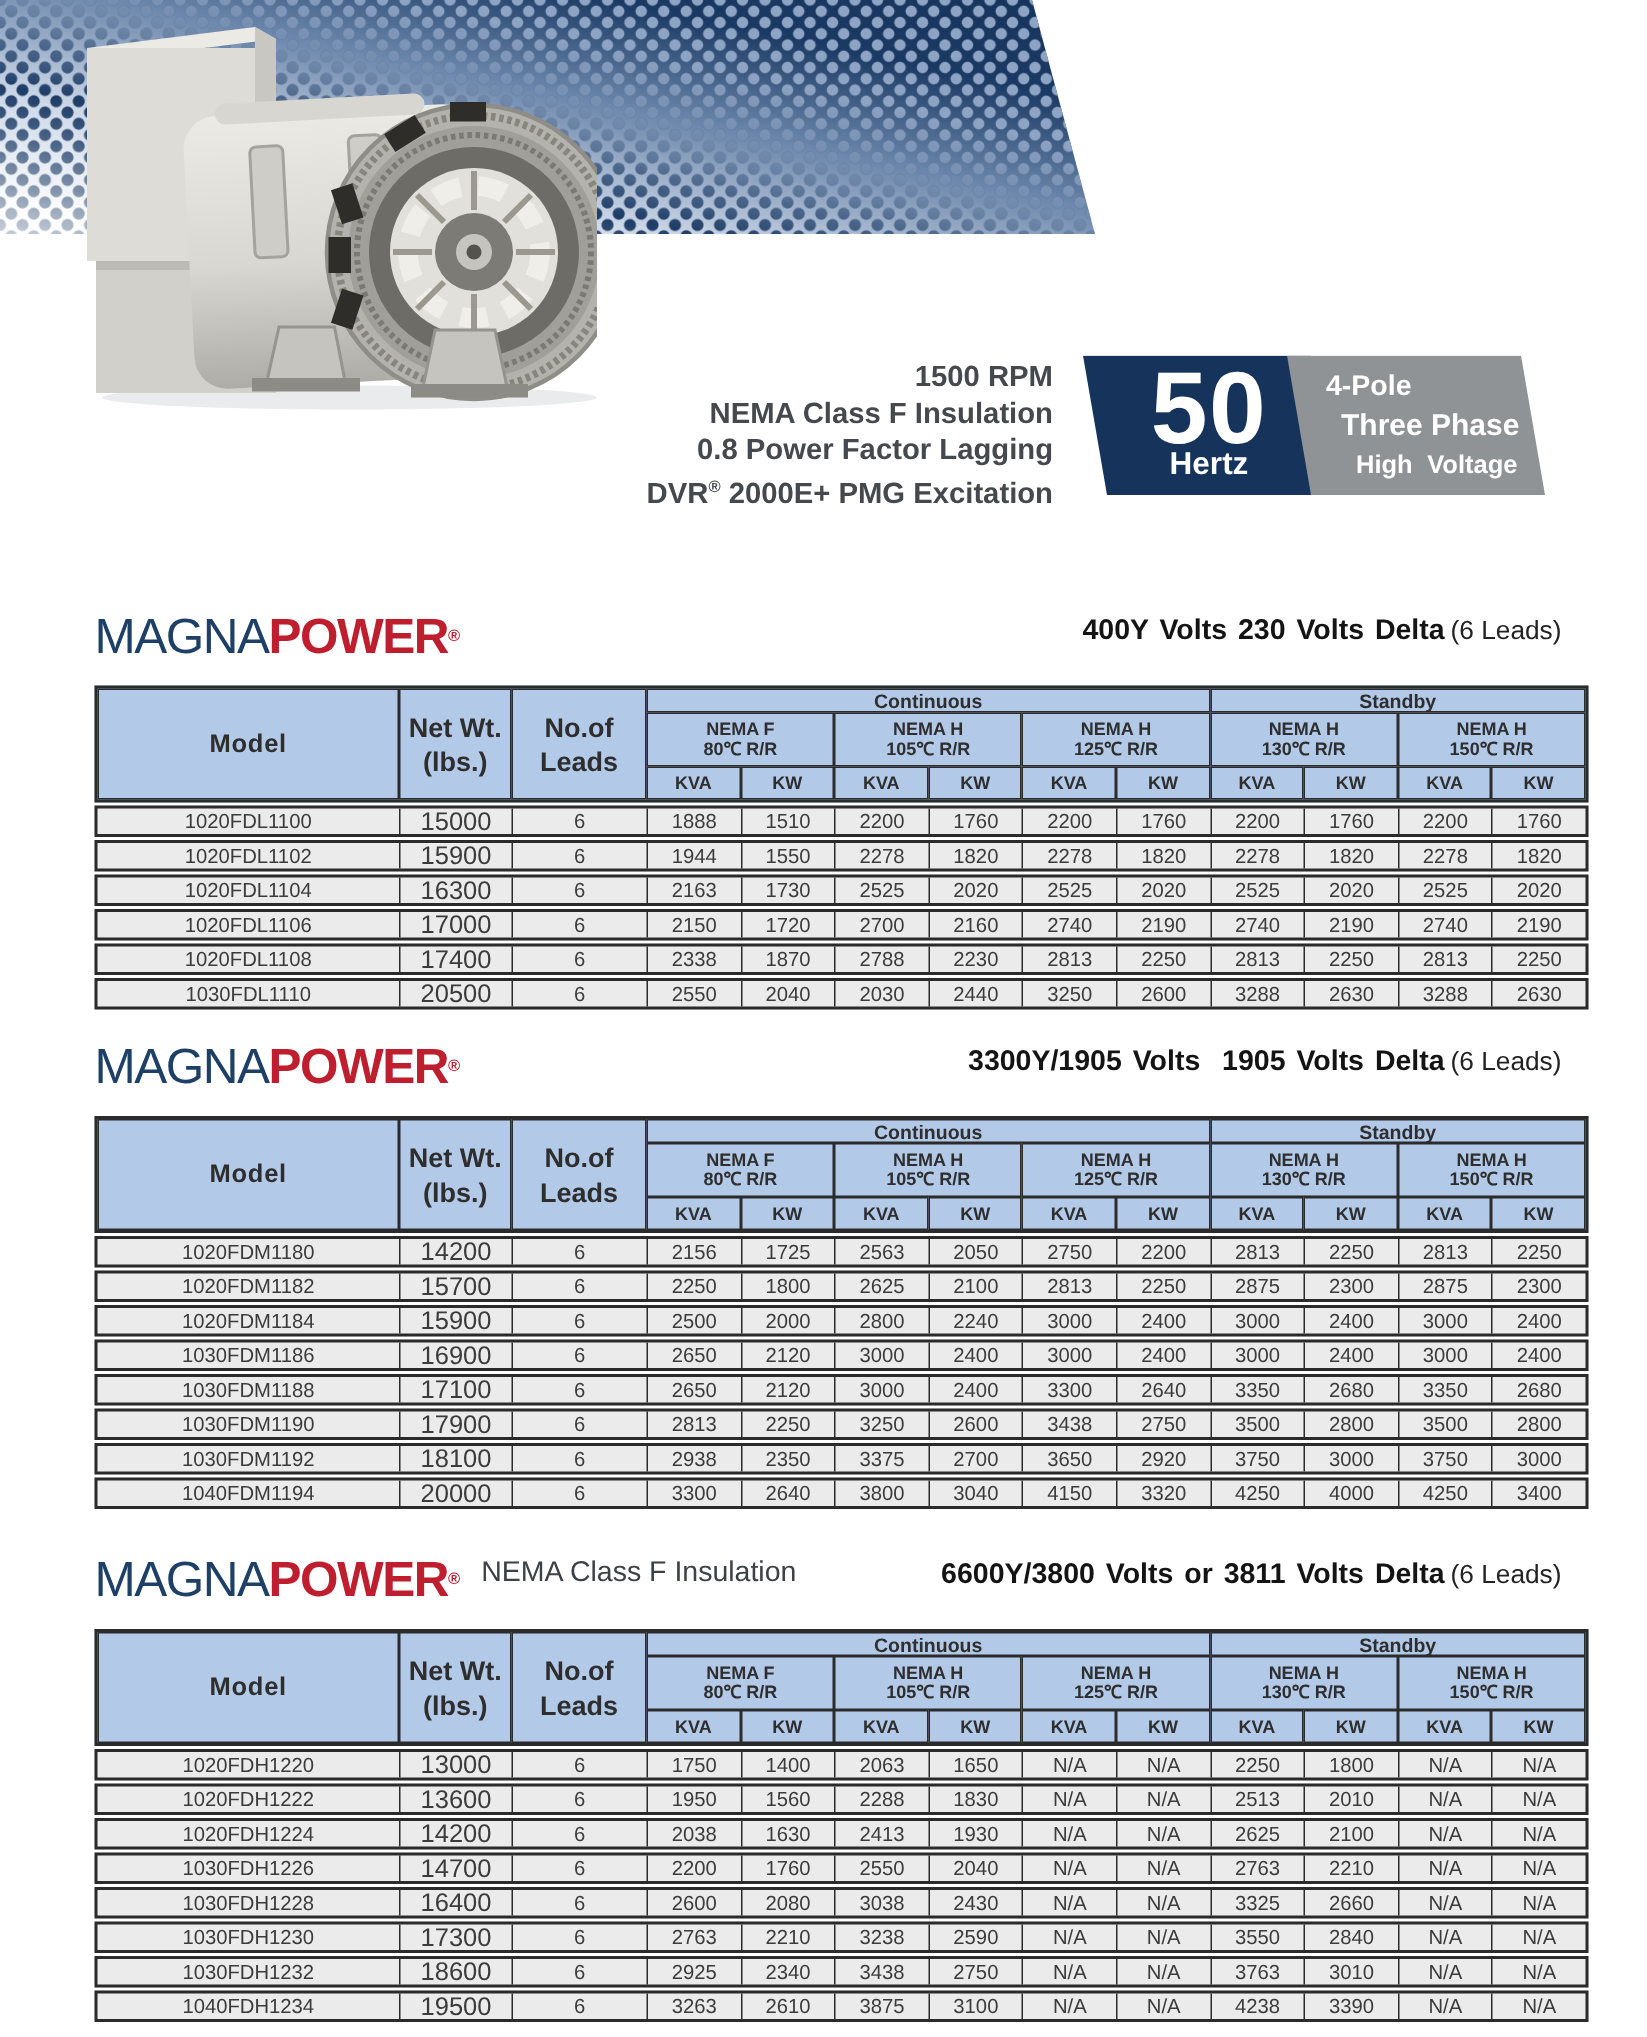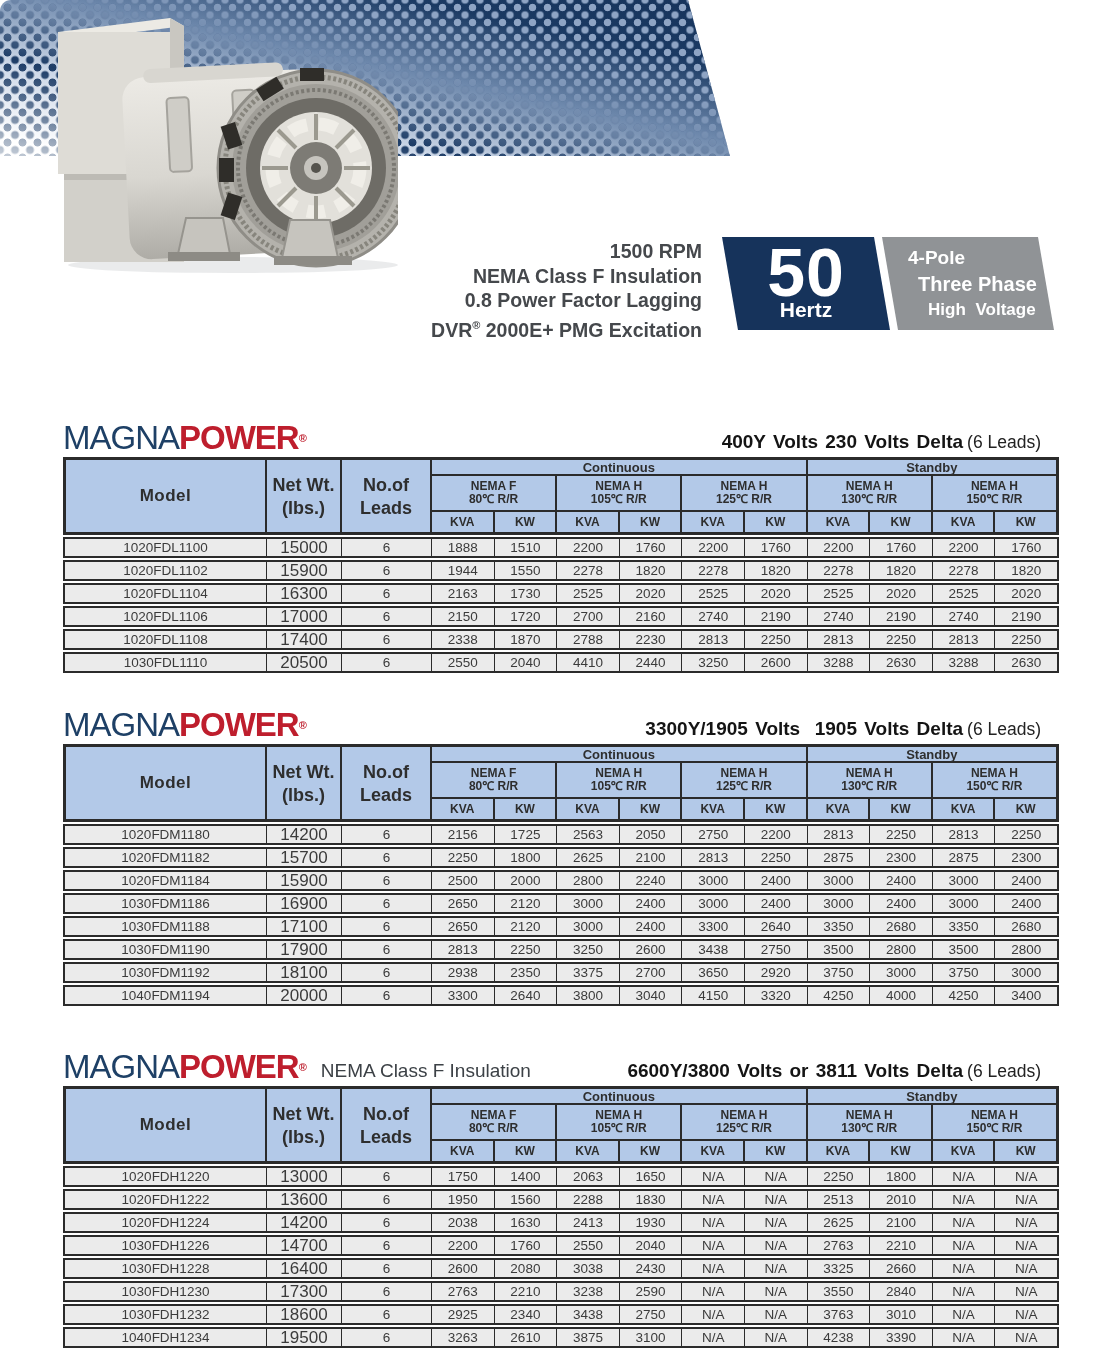--- a/index.html
+++ b/index.html
@@ -1,17 +1,17 @@
 <!DOCTYPE html>
 <html><head>
 <meta charset="utf-8">
 <style>
   html,body{margin:0;padding:0;background:#fff;}
   .page{position:relative;width:1098px;height:1358px;background:#ffffff;overflow:hidden;
-        font-family:"Liberation Sans",sans-serif;border-radius:11px;}
+        font-family:"Liberation Sans",sans-serif;}
 
   
   .banner{position:absolute;top:0;left:0;width:730px;height:156px;z-index:1;
     clip-path:polygon(0 0,688px 0,730px 100%,0 100%);
     background:linear-gradient(to top right,#ffffff 6%,#cdd8e8 30%,#6d88ac 55%,#1b3a63 78%,#16335b 100%);}
   .banner::before{content:"";position:absolute;inset:0;
     background-image:radial-gradient(circle,#1d3c66 34%,transparent 41%),radial-gradient(circle,#1d3c66 34%,transparent 41%);
     background-size:15px 15px;background-position:0 0,7.5px 7.5px;
     -webkit-mask-image:linear-gradient(to top right,rgba(0,0,0,.25) 0%,#000 32%,transparent 60%);
     mask-image:linear-gradient(to top right,rgba(0,0,0,.25) 0%,#000 32%,transparent 60%);}
@@ -26,31 +26,31 @@
   
   .specs{position:absolute;top:239px;left:380px;width:322px;z-index:2;text-align:right;
     font-size:19.5px;font-weight:bold;color:#45484c;line-height:24.5px;}
   .specs sup{font-size:11px;}
   .badge{position:absolute;top:237px;height:93px;color:#fff;z-index:2;box-sizing:border-box;}
   .badge-hz{left:722px;width:168px;background:#16335b;
     clip-path:polygon(0 0,calc(100% - 16px) 0,100% 100%,16px 100%);
     display:flex;flex-direction:column;align-items:center;justify-content:center;}
   .hz-value{font-size:68px;font-weight:bold;line-height:52px;letter-spacing:1px;}
   .hz-unit{font-size:21px;font-weight:bold;line-height:24px;}
-  .badge-info{left:882px;width:172px;background:#909396;
+  .badge-info{left:858px;width:172px;background:#909396;
     clip-path:polygon(0 0,calc(100% - 16px) 0,100% 100%,16px 100%);
     display:flex;flex-direction:column;justify-content:center;font-weight:bold;line-height:26px;}
   .bi-1{margin-left:26px;font-size:19px;}
   .bi-2{margin-left:36px;font-size:20px;}
   .bi-3{margin-left:46px;font-size:17px;word-spacing:5px;}
 
   
   .sec{position:absolute;left:63px;width:996px;}
   #sec1{top:408px;} #sec2{top:695px;} #sec3{top:1037px;}
-  .sec-head{height:46px;display:flex;align-items:flex-end;padding-bottom:3px;}
+  .sec-head{height:46px;display:flex;padding-bottom:3px;}
   .logo{font-size:33px;line-height:32px;letter-spacing:-1px;white-space:nowrap;}
   .logo .magna{color:#1e4066;}
   .logo .power{color:#be1e2d;font-weight:bold;}
   .logo .reg{font-size:11px;vertical-align:top;color:#be1e2d;font-weight:bold;letter-spacing:0;}
   .note{font-size:19px;color:#3c4146;margin-left:14px;line-height:24px;}
   .title{margin-left:auto;padding-right:18px;font-size:19px;color:#141414;white-space:nowrap;line-height:24px;}
   .t-main{font-weight:bold;word-spacing:2px;}
   .t-leads{font-weight:normal;font-size:17.5px;margin-left:4px;color:#222;}
 
   
@@ -309,21 +309,21 @@
           <div class="bc">2250</div>
           <div class="bc">2813</div>
           <div class="bc">2250</div>
         </div>
         <div class="brow cols13">
           <div class="bc">1030FDL1110</div>
           <div class="bc c-wt">20500</div>
           <div class="bc">6</div>
           <div class="bc">2550</div>
           <div class="bc">2040</div>
-          <div class="bc">4410</div>
+          <div class="bc">2030</div>
           <div class="bc">2440</div>
           <div class="bc">3250</div>
           <div class="bc">2600</div>
           <div class="bc">3288</div>
           <div class="bc">2630</div>
           <div class="bc">3288</div>
           <div class="bc">2630</div>
         </div>
       </div>
   </div>

